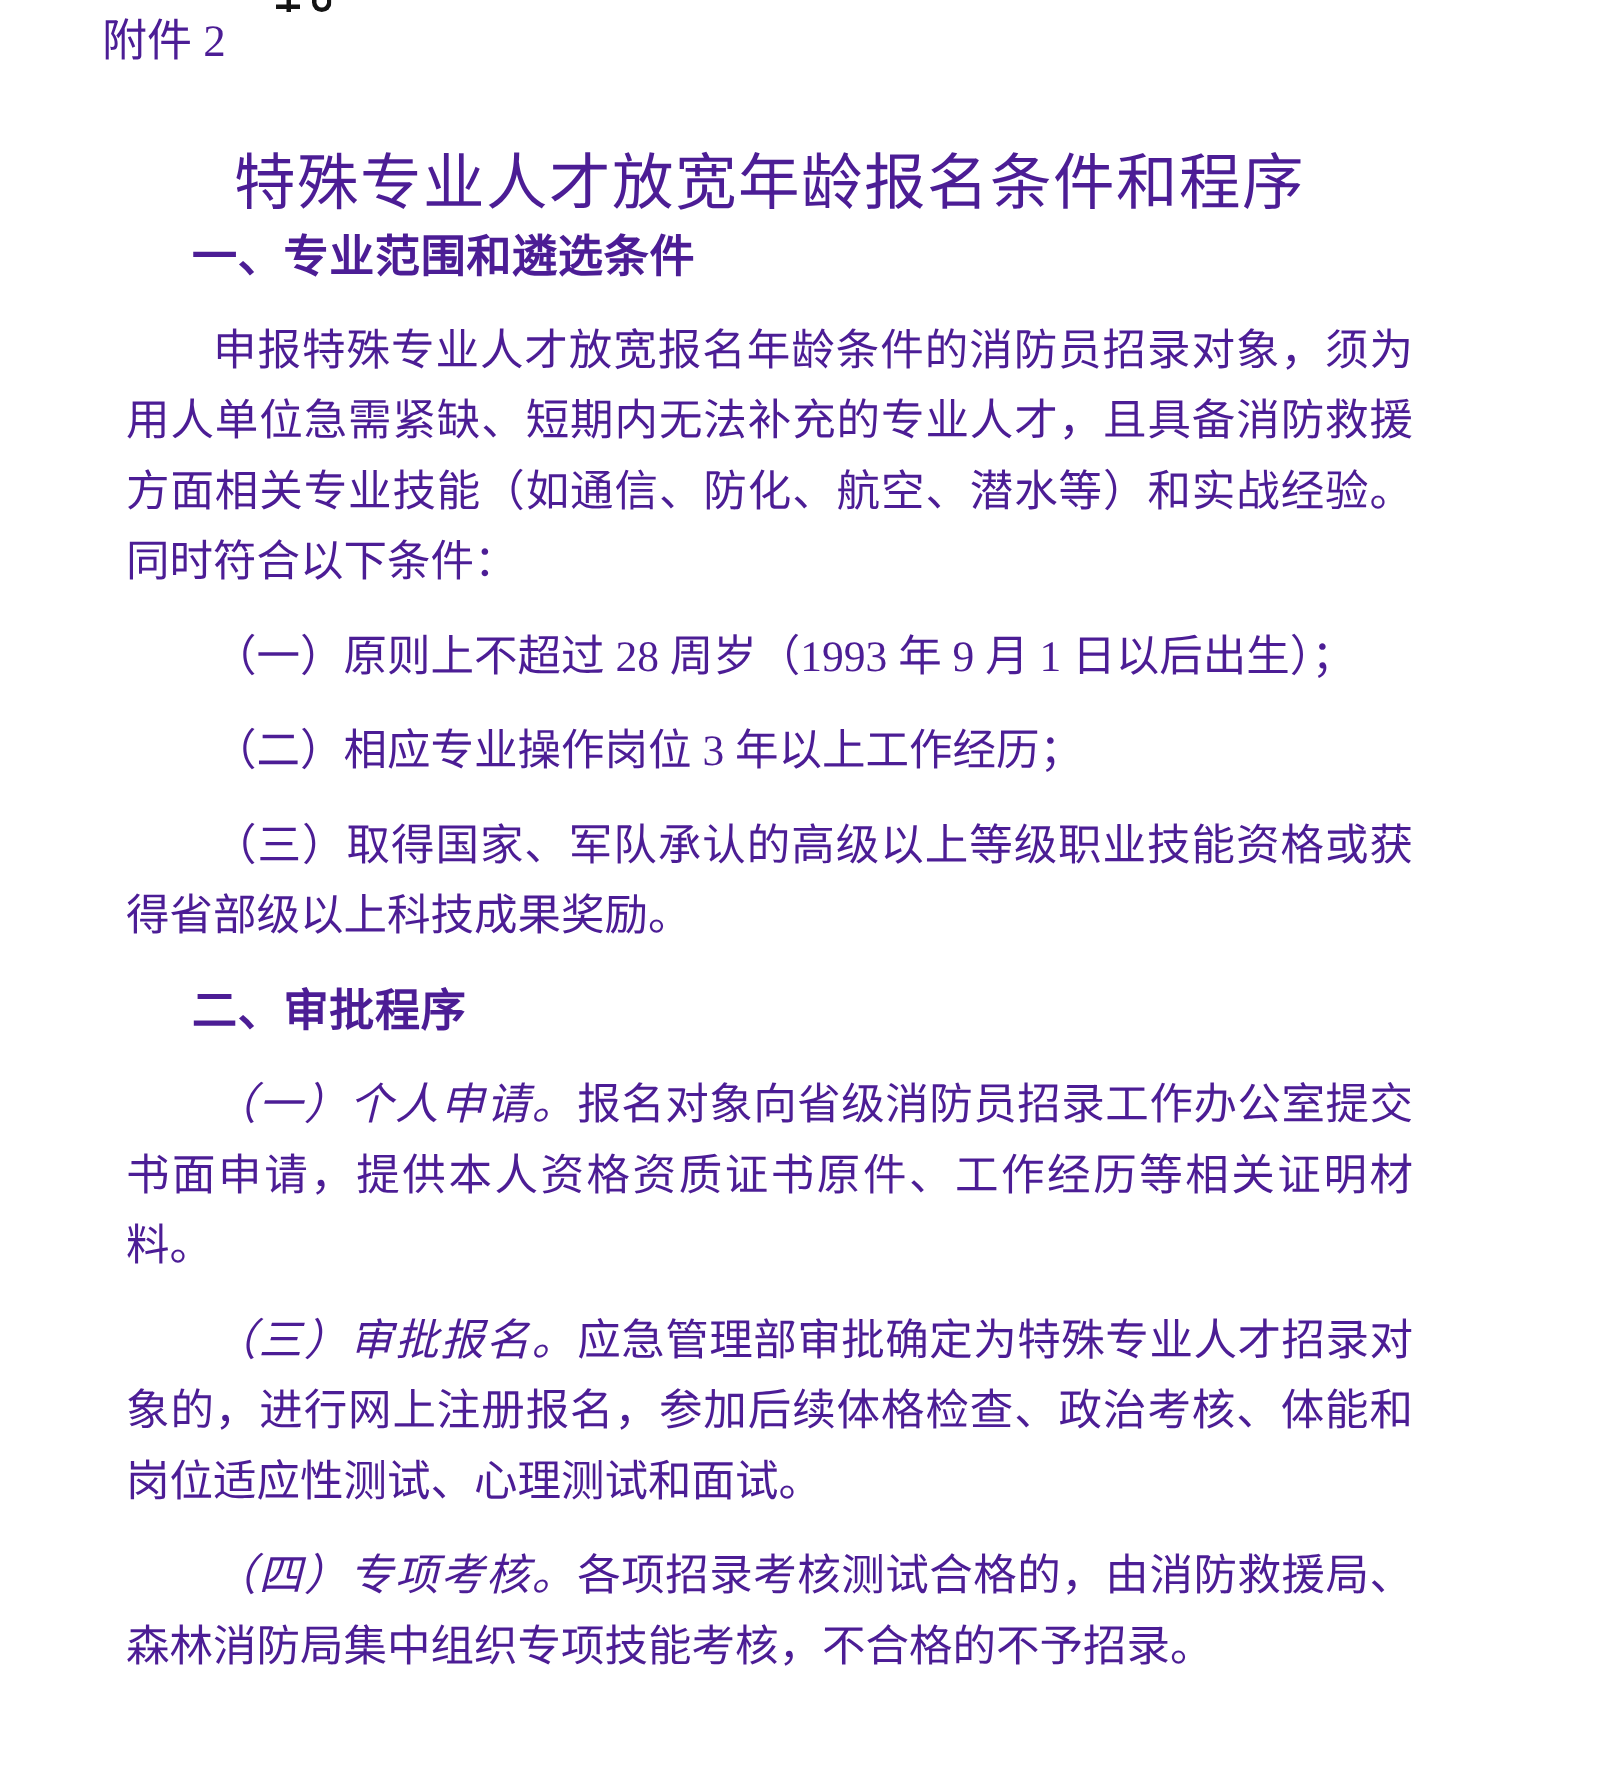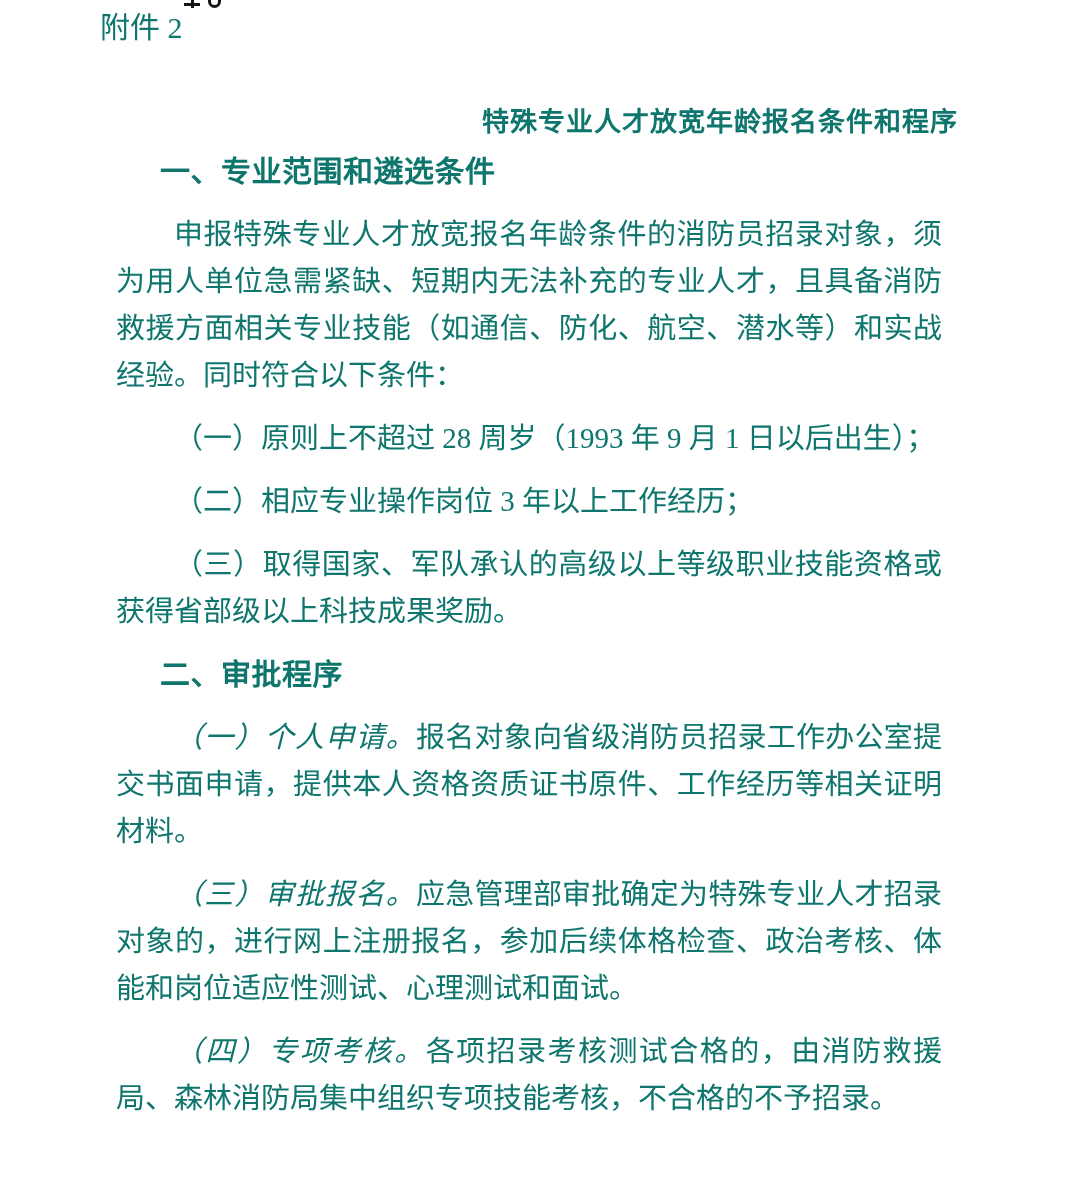--- a/index.html
+++ b/index.html
@@ -2,36 +2,36 @@
 <html lang="zh-CN"><head>
 <meta charset="utf-8">
 <style>
   html, body { margin: 0; padding: 0; background: #ffffff; }
   .page {
     position: relative;
     width: 1080px;
     height: 1189px;
     background: #ffffff;
     box-sizing: border-box;
-    padding: 8px 122px 0 100px;
+    padding: 8px 122px 0 68px;
     overflow: hidden;
-    color: #0f766e;
+    color: #4c1d95;
   }
   .attachment {
     font-family: "Liberation Serif", serif;
     font-size: 30px;
     line-height: 40px;
   }
   .doc-title {
     margin: 48px 0 0 0;
     font-family: "Liberation Serif", serif;
-    font-weight: bold;
-    font-size: 27px;
+    font-weight: normal;
+    font-size: 41px;
     line-height: 52px;
-    text-align: right;
+    text-align: center;
     letter-spacing: 1px;
   }
   .sec-heading {
     margin: 0;
     font-family: "Liberation Sans", sans-serif;
     font-weight: bold;
     font-size: 30px;
     line-height: 47px;
     text-indent: 2em;
     letter-spacing: 0.5px;

